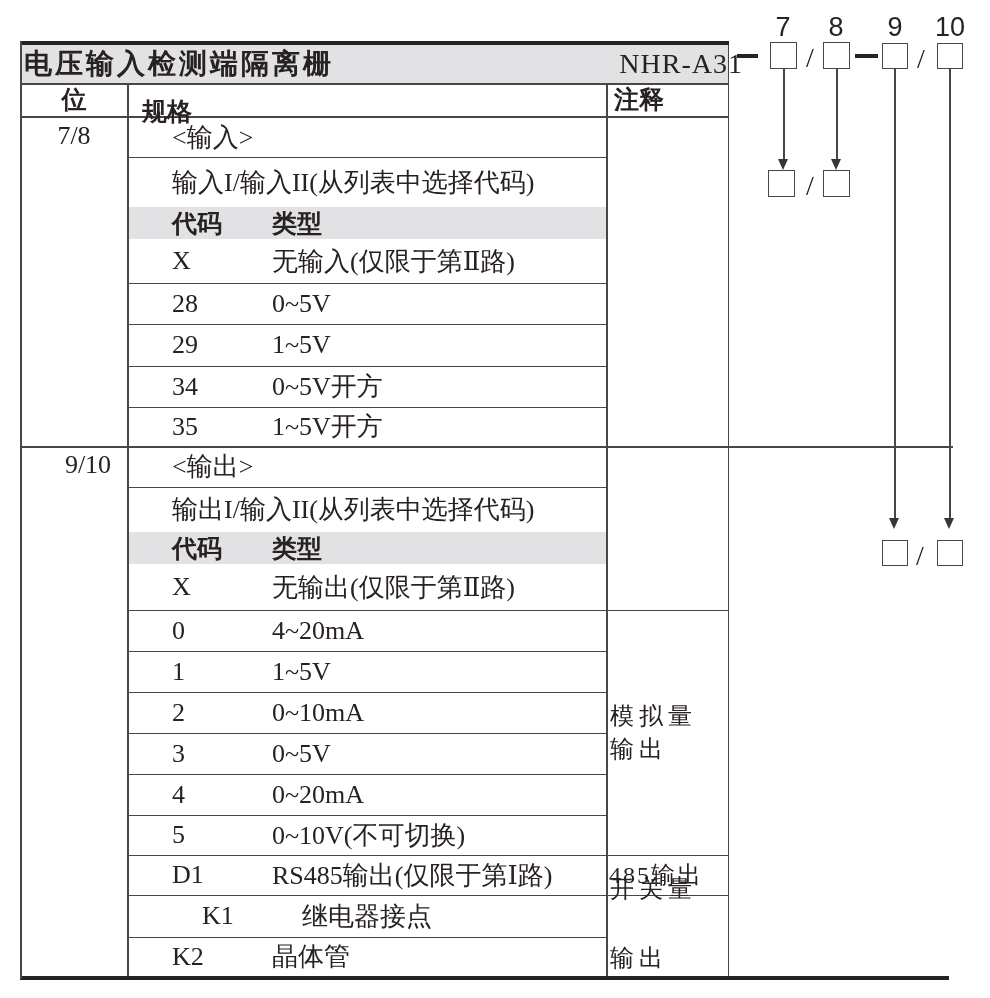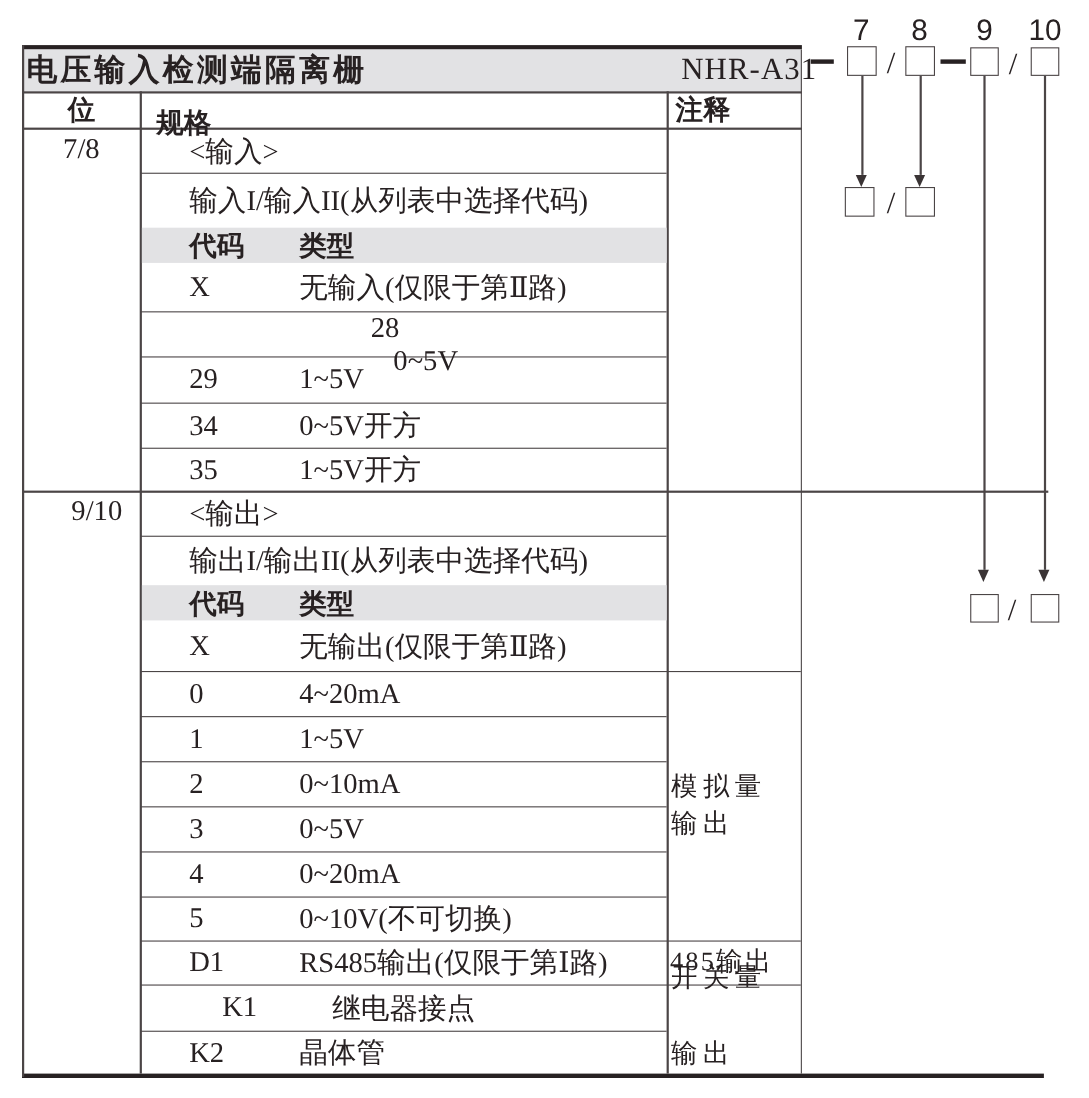--- a/index.html
+++ b/index.html
@@ -80,40 +80,40 @@
   <div class="srow" style="top:117px;height:40px;">&lt;输入&gt;</div>
   <div class="srow" style="top:157px;height:50px;">输入I/输入II(从列表中选择代码)</div>
   <div class="bandlab hei" style="top:207px;height:32px;">
     <span class="ccode">代码</span>
     <span>类型</span>
   </div>
   <div class="crow" style="top:239px;height:44px;">
     <span class="ccode">X</span>
     <span>无输入(仅限于第Ⅱ路)</span>
   </div>
-  <div class="crow" style="top:283px;height:41px;flex-direction:column;">
+  <div class="crow" style="top:283px;height:41px;">
     <span class="ccode">28</span>
     <span>0~5V</span>
   </div>
   <div class="crow" style="top:324px;height:42px;">
     <span class="ccode">29</span>
     <span>1~5V</span>
   </div>
   <div class="crow" style="top:366px;height:41px;">
     <span class="ccode">34</span>
     <span>0~5V开方</span>
   </div>
   <div class="crow" style="top:407px;height:39px;">
     <span class="ccode">35</span>
     <span>1~5V开方</span>
   </div>
 
   <div class="pos-label" style="top:450px;padding-left:14px;">9/10</div>
   <div class="srow" style="top:446px;height:41px;">&lt;输出&gt;</div>
-  <div class="srow" style="top:487px;height:45px;">输出I/输出II(从列表中选择代码)</div>
+  <div class="srow" style="top:487px;height:45px;">输出I/输入II(从列表中选择代码)</div>
   <div class="bandlab hei" style="top:532px;height:32px;">
     <span class="ccode">代码</span>
     <span>类型</span>
   </div>
   <div class="crow" style="top:564px;height:46px;">
     <span class="ccode">X</span>
     <span>无输出(仅限于第Ⅱ路)</span>
   </div>
   <div class="crow" style="top:610px;height:41px;">
     <span class="ccode">0</span>

